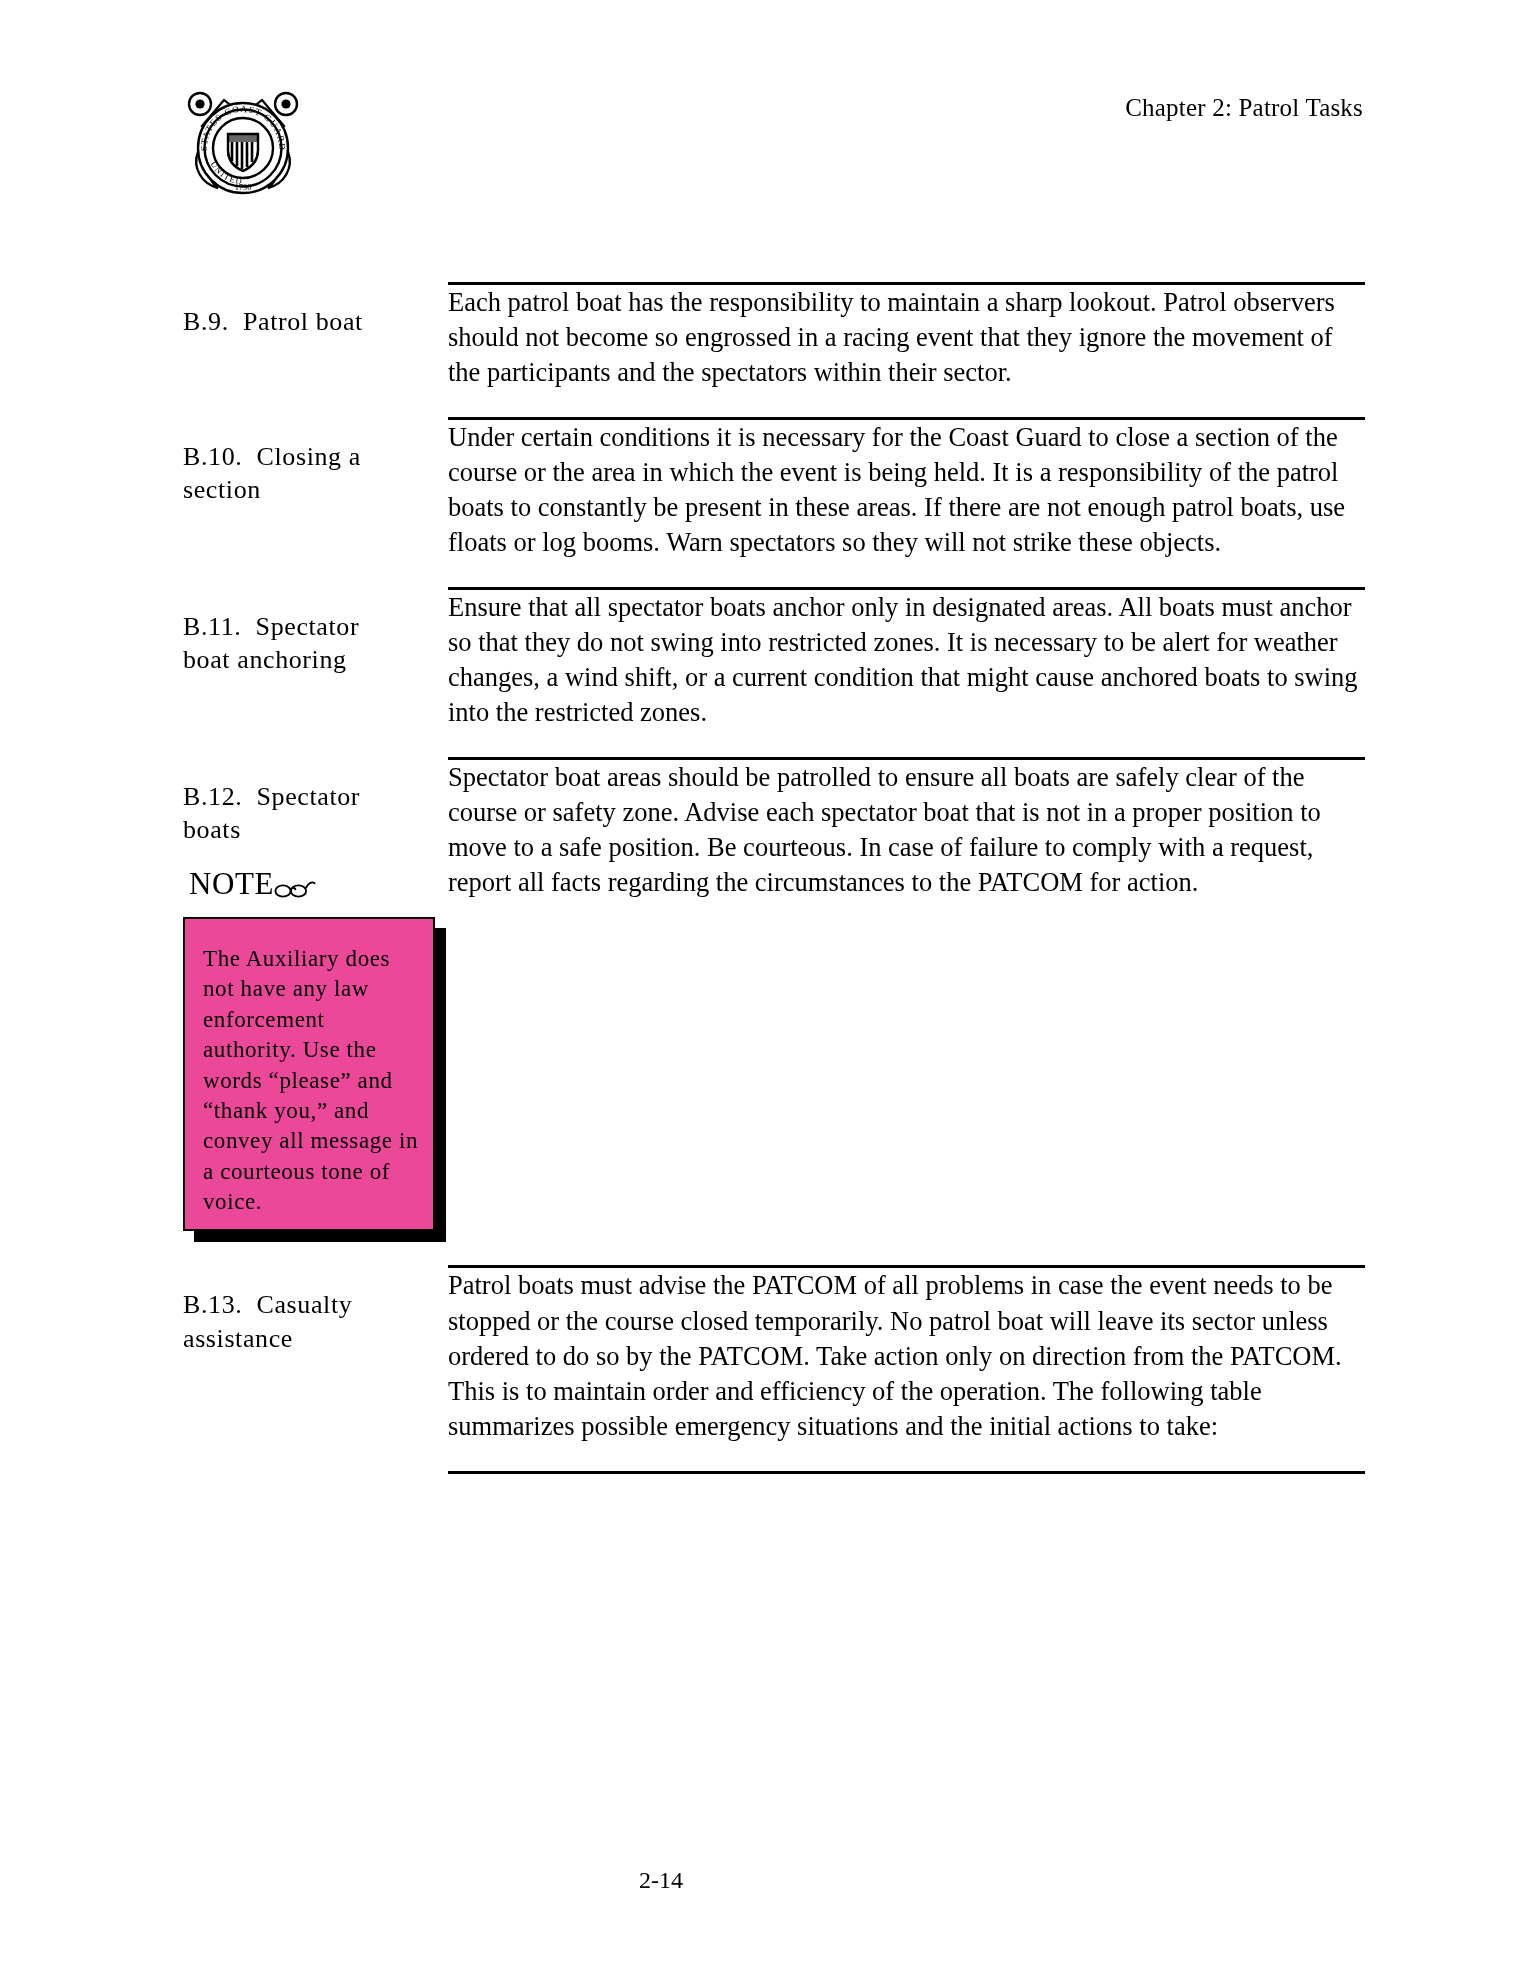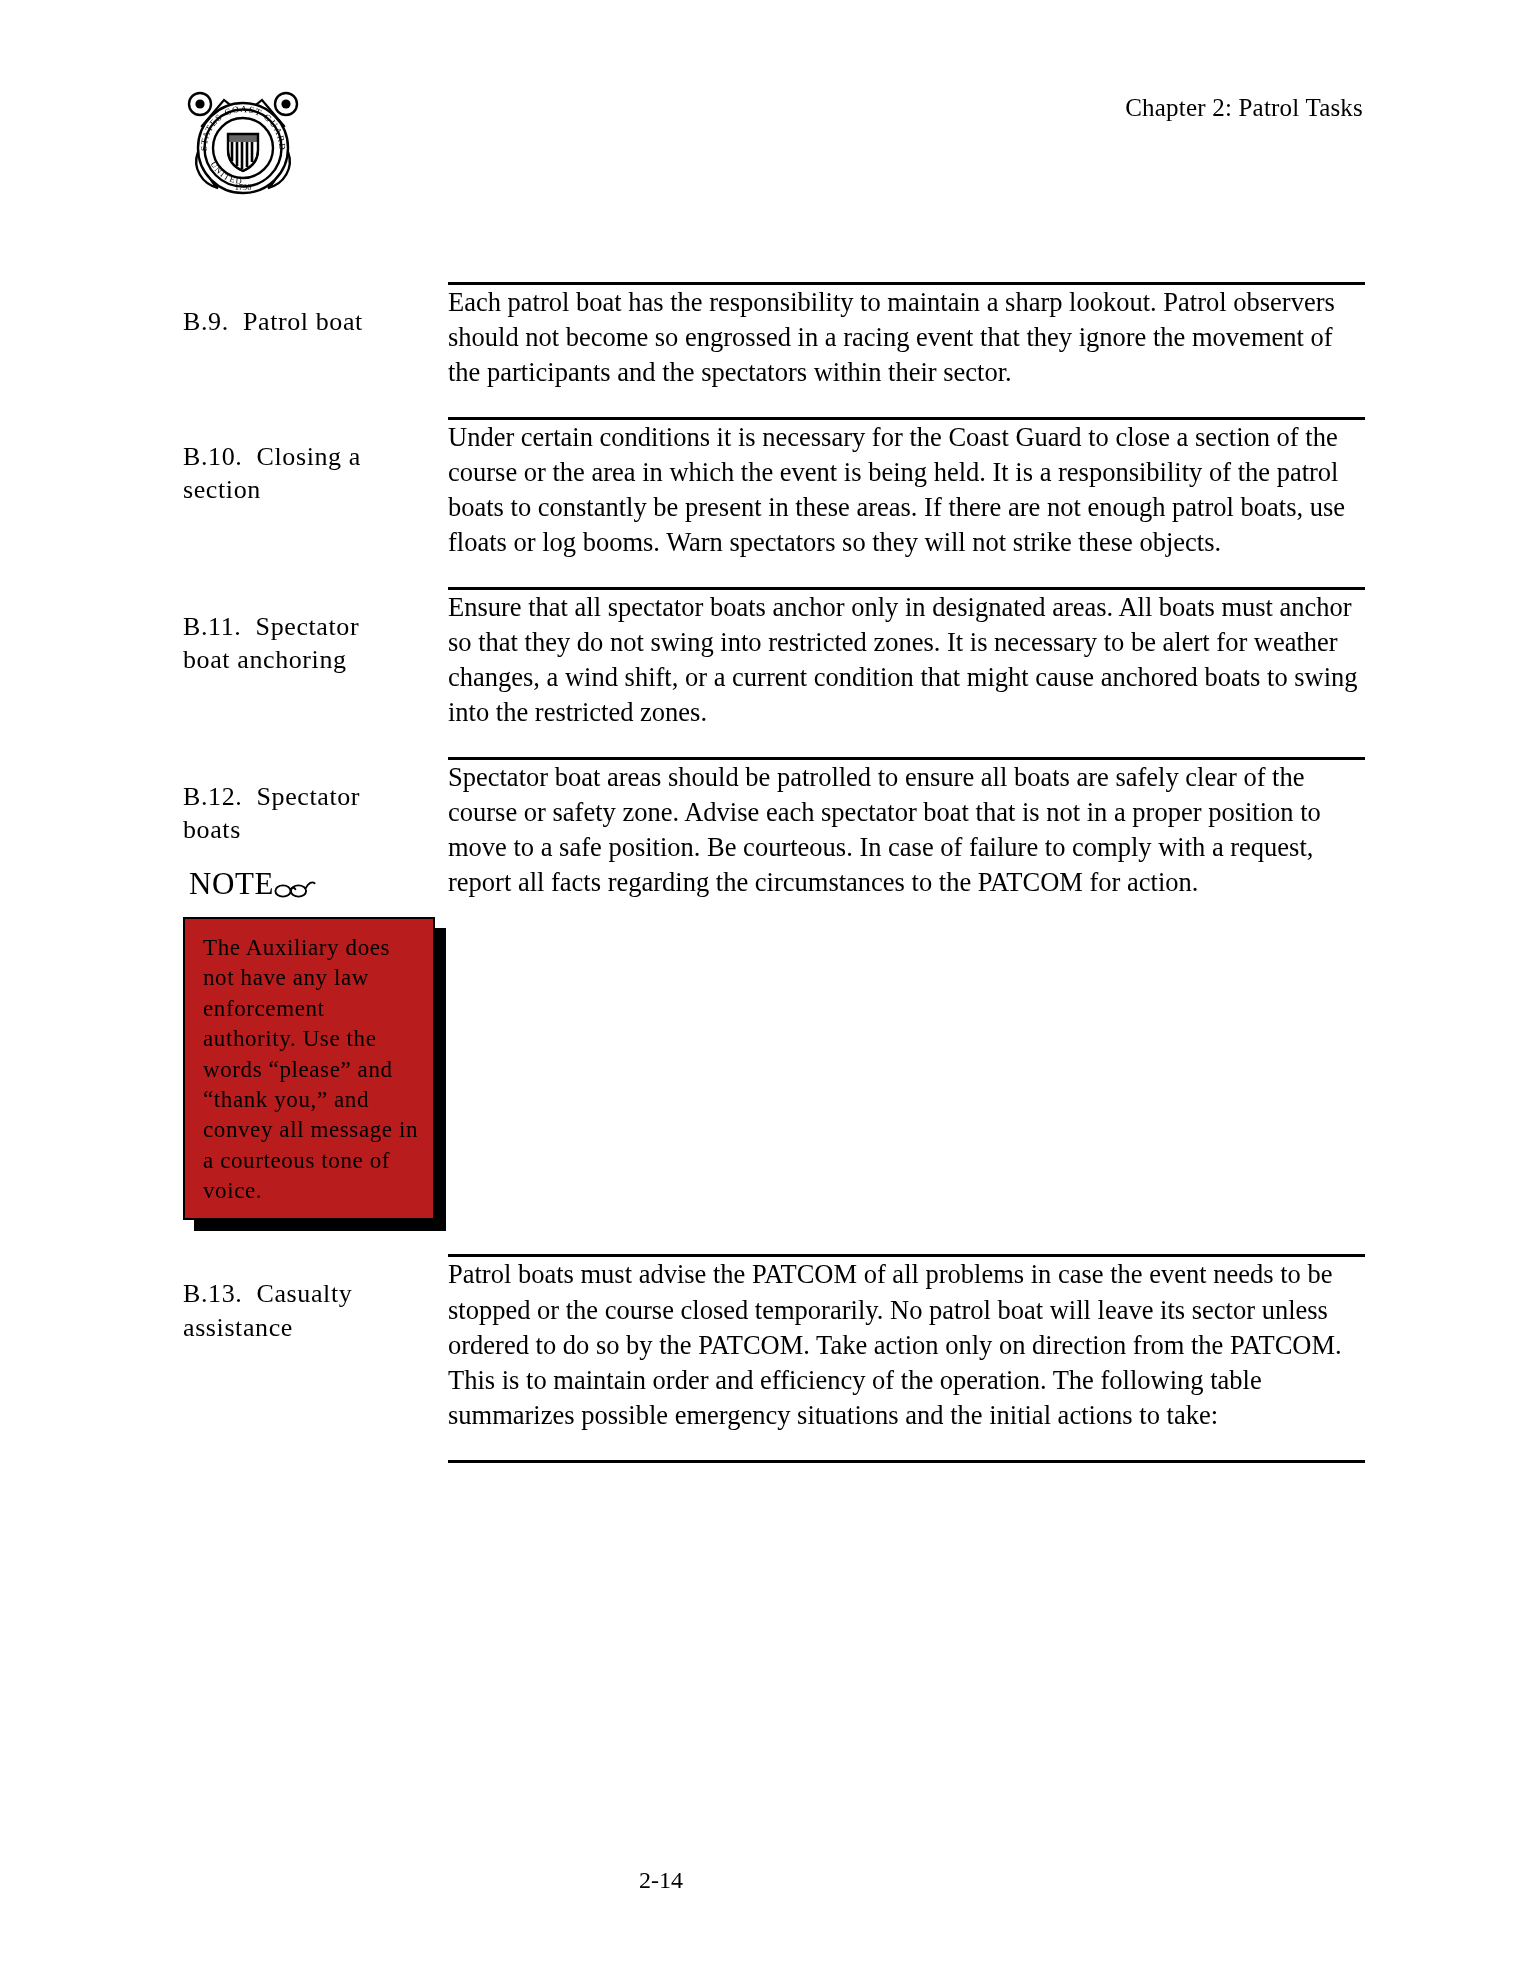--- a/index.html
+++ b/index.html
@@ -120,24 +120,24 @@
     left: 11px;
     top: 11px;
     width: 100%;
     height: 100%;
     background: #000000;
     z-index: 0;
   }
   .note-box {
     position: relative;
     z-index: 1;
-    background: #b91c1c;
+    background: #ec4899;
     border: 2.5px solid #000000;
     box-sizing: border-box;
-    padding: 14px 14px 12px 18px;
+    padding: 25px 14px 12px 18px;
     font-size: 23px;
     line-height: 1.32;
   }
   .note-box p { margin: 0; }
 
   
   .page-footer {
     position: absolute;
     left: 0;
     bottom: 86px;

